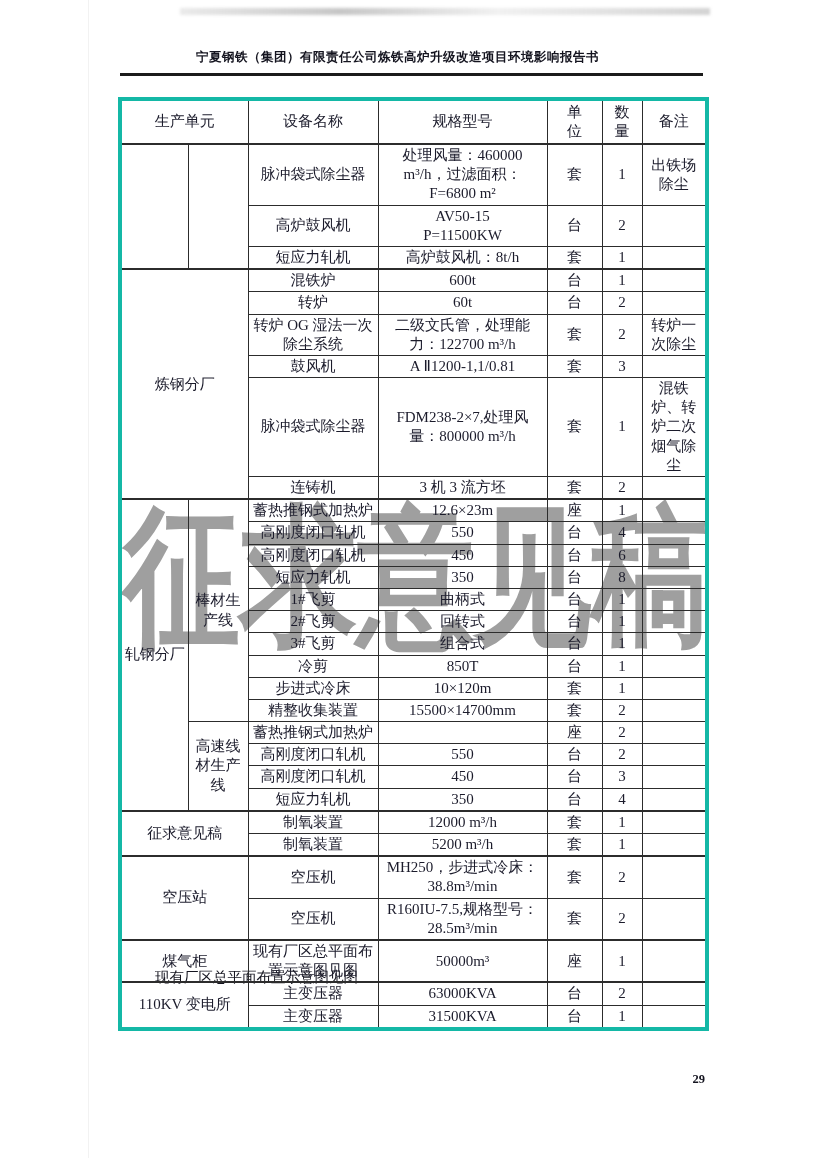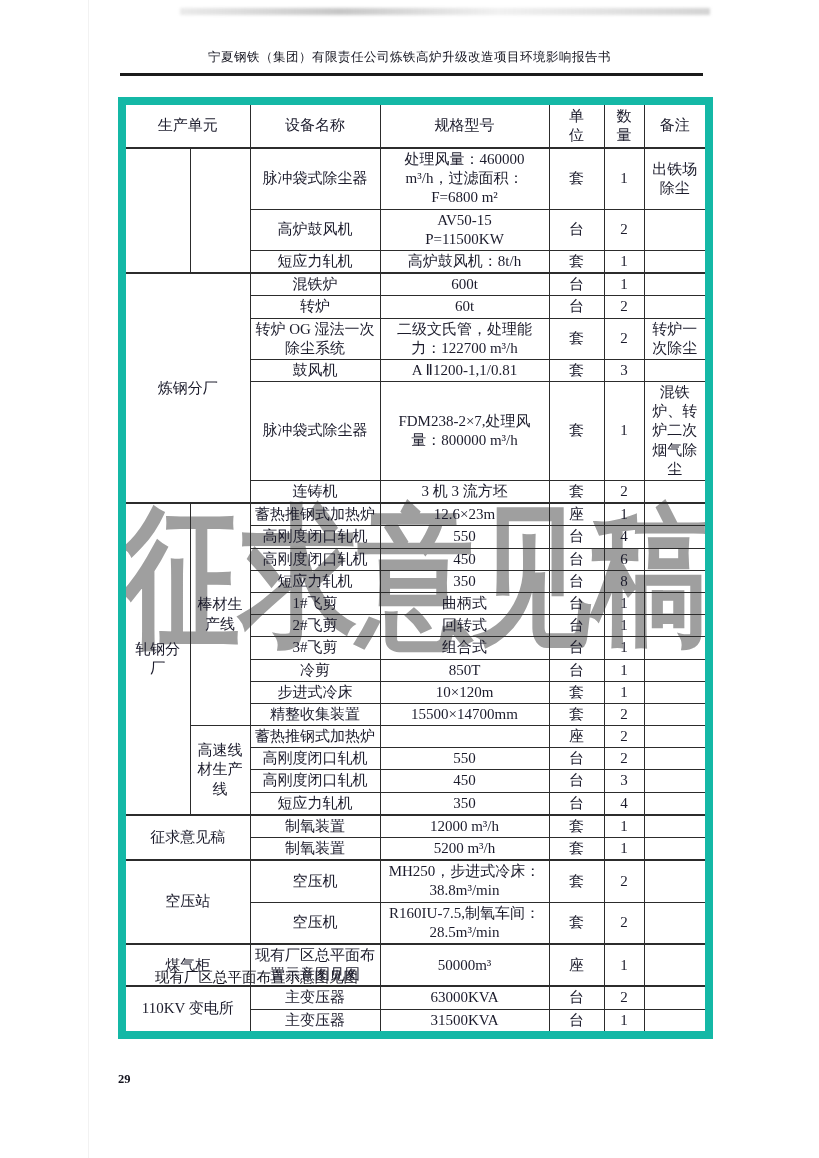--- a/index.html
+++ b/index.html
@@ -9,50 +9,50 @@
   }
   .scan-smudge{
     position:absolute;top:8px;left:180px;width:530px;height:7px;
     background:linear-gradient(90deg, rgba(160,160,160,.22), rgba(120,120,120,.42) 30%, rgba(175,175,175,.18) 60%, rgba(140,140,140,.38));
     filter:blur(1.5px);
   }
   .scan-edge{
     position:absolute;top:0;left:88px;width:1px;height:1158px;background:rgba(0,0,0,0.05);
   }
   .doc-title{
-    position:absolute;top:49px;left:116px;width:587px;text-align:center;
-    font-size:12.5px;font-weight:normal;letter-spacing:.5px;color:#14141f;white-space:nowrap;
+    position:absolute;top:49px;left:104px;width:587px;text-align:center;
+    font-size:12.5px;font-weight:bold;letter-spacing:.5px;color:#14141f;white-space:nowrap;
   }
   .title-rule{
     position:absolute;top:73px;left:120px;width:583px;height:3px;background:#1b1b1b;
   }
   .watermark{
     position:absolute;top:500px;left:123px;z-index:0;
     font-family:"Liberation Sans", sans-serif;font-weight:bold;
     font-size:152px;line-height:1;letter-spacing:0;white-space:nowrap;
     color:#8a8a8a;opacity:.82;
     transform:scale(0.77,1.0);transform-origin:0 0;
   }
   table.equip{
     position:absolute;top:97px;left:118px;width:587px;height:818px;z-index:1;
     border-collapse:collapse;table-layout:fixed;background:transparent;
     font-size:15px;line-height:1.28;color:#1b1b2b;
   }
-  table.equip{border:8px solid #14b8a6;}
+  table.equip{border:4px solid #14b8a6;}
   .equip th,.equip td{
     border:1px solid #2c2c2c;text-align:center;vertical-align:middle;
     padding:1px 2px;white-space:pre-line;overflow:hidden;font-weight:normal;
   }
   .equip tr.group-start td{border-top-width:2px;}
   .equip thead th{height:40px;}
   .body-text{
     position:absolute;top:952px;left:155px;font-size:14.5px;color:#14141f;margin-top:16px;
   }
   .page-number{
-    position:absolute;top:1072px;left:118px;width:587px;text-align:left;
+    position:absolute;top:1072px;left:118px;width:587px;text-align:right;
     font-size:12.5px;font-weight:bold;color:#14141f;
   }
 </style>
 </head>
 <body>
 
 <div class="page">
 
   <div class="scan-smudge"></div>
   <div class="scan-edge"></div>
@@ -285,21 +285,21 @@
           <td rowspan="2" colspan="2">空压站</td>
           <td>空压机</td>
           <td>MH250，步进式冷床：
 38.8m³/min</td>
           <td>套</td>
           <td>2</td>
           <td></td>
         </tr>
         <tr>
           <td>空压机</td>
-          <td>R160IU-7.5,制氧车间：
+          <td>R160IU-7.5,规格型号：
 28.5m³/min</td>
           <td>套</td>
           <td>2</td>
           <td></td>
         </tr>
         <tr class="group-start">
           <td rowspan="1" colspan="2">煤气柜</td>
           <td>现有厂区总平面布置示意图见图</td>
           <td>50000m³</td>
           <td>座</td>

